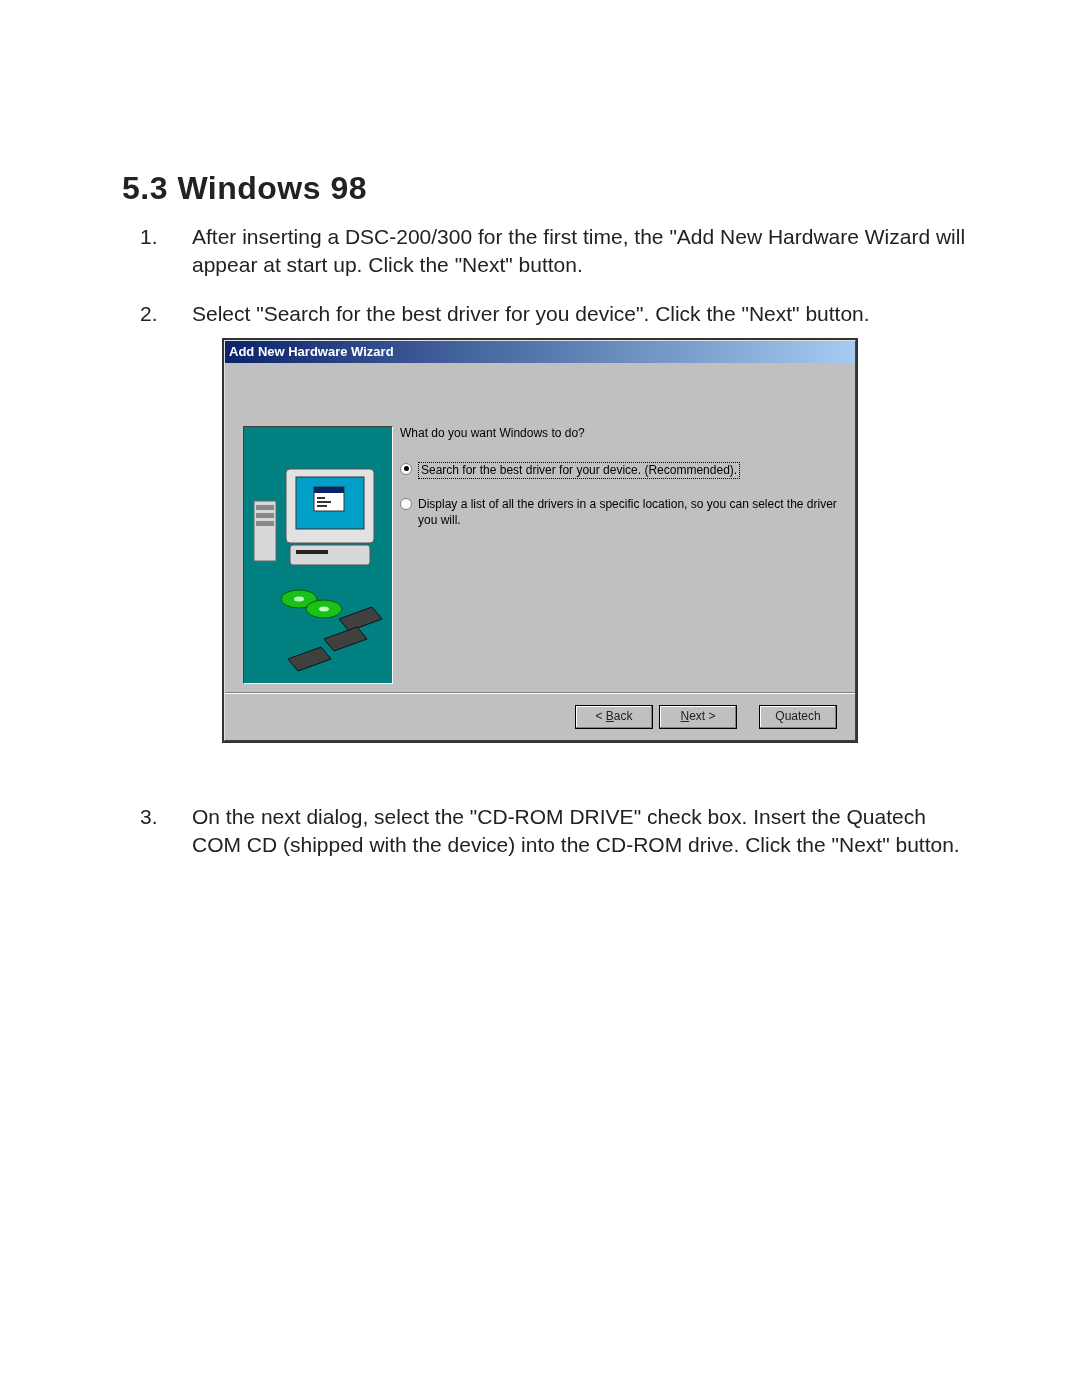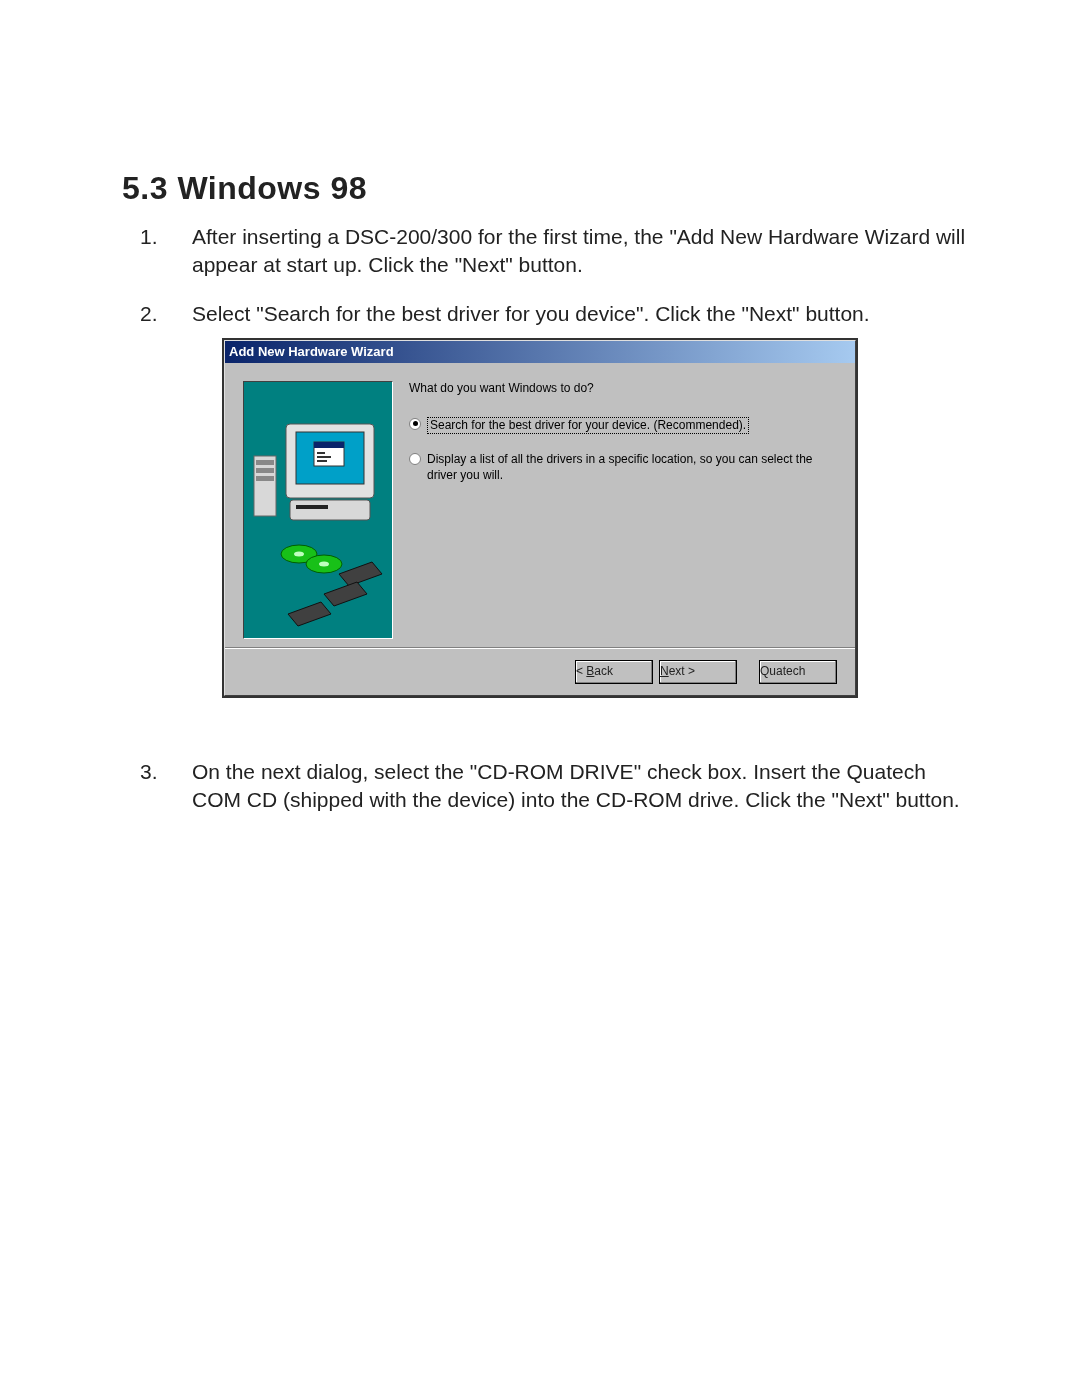--- a/index.html
+++ b/index.html
@@ -46,22 +46,23 @@
   .titlebar {
     height: 22px;
     background: linear-gradient(to right, #0a246a, #a6caf0);
     color: #fff;
     font: bold 13px/22px "Tahoma", Arial, sans-serif;
     padding-left: 4px;
   }
   .wizard-body {
     display: flex;
     padding: 18px 18px 8px 18px;
-    gap: 16px;
+    gap: 7px;
     min-height: 278px;
+    margin-top: 45px;
   }
   .illus {
     width: 150px;
     height: 258px;
     background: #008080;
     border: 1px solid #404040;
     border-right-color: #fff;
     border-bottom-color: #fff;
     position: relative;
     overflow: hidden;
@@ -97,21 +98,21 @@
     align-items: center;
     gap: 6px;
     padding: 0 18px;
   }
   .w98btn {
     width: 78px; height: 24px;
     font: 12px/1 "MS Sans Serif", Tahoma, Arial, sans-serif;
     background: #c0c0c0;
     border: 1px solid #000;
     box-shadow: inset -1px -1px 0 #808080, inset 1px 1px 0 #fff;
-    text-align: left;
+    text-align: center;
     padding-top: 4px;
     cursor: default;
   }
   .w98btn .ul { text-decoration: underline; }
   .gap { width: 10px; }
   .footer {
     position: absolute;
     bottom: 60px;
     left: 100px; right: 100px;
     display: flex;

